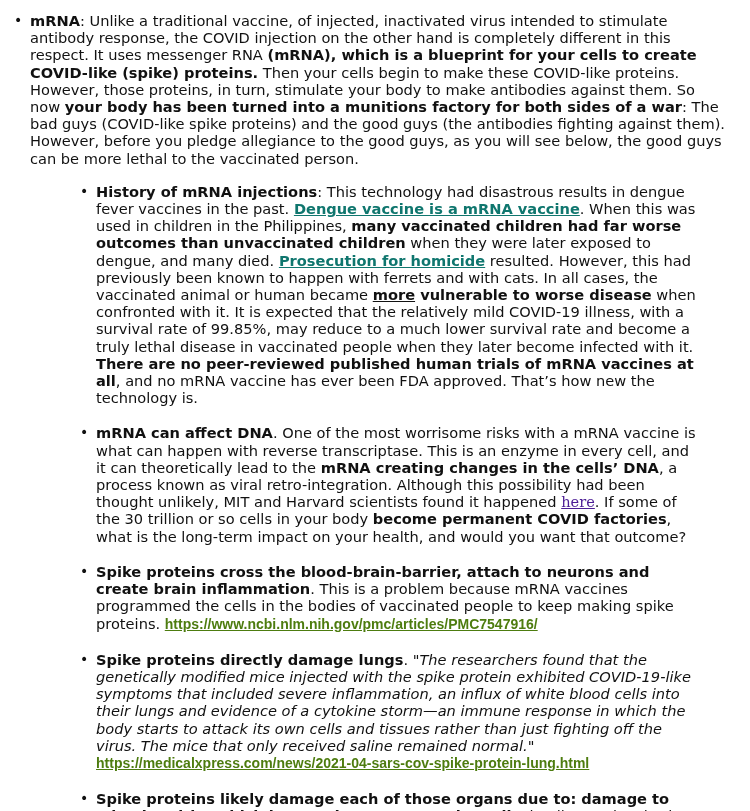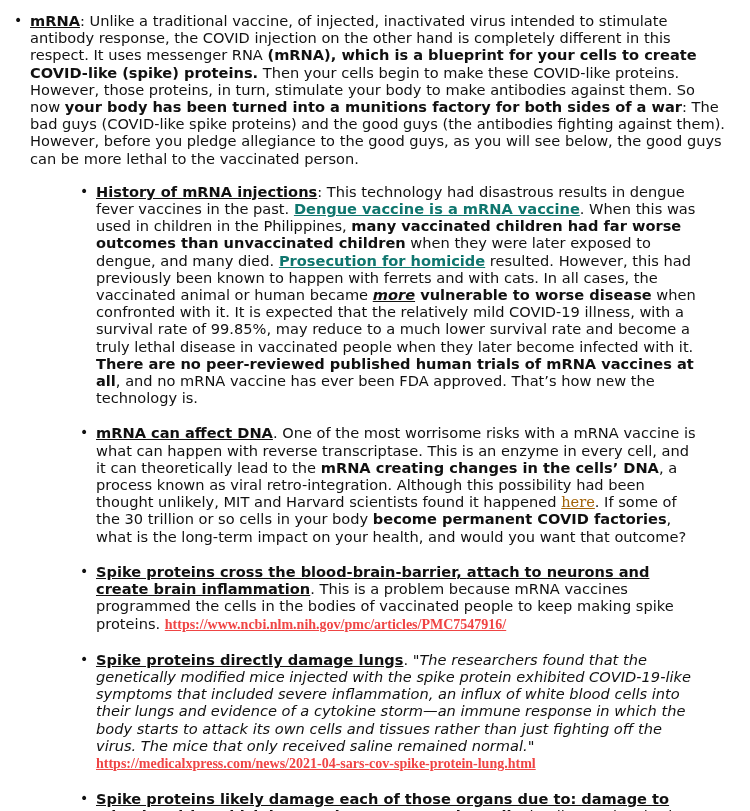--- a/index.html
+++ b/index.html
@@ -10,27 +10,27 @@
   }
   .page { position: relative; padding: 0 0 0 0; }
   ul { margin: 0; padding: 0; list-style: none; }
   .outer-list { position: absolute; left: 0; top: 12px; width: 750px; }
   .outer-item { position: relative; padding-left: 30px; padding-right: 22px; }
   .outer-item .bullet { position: absolute; left: 14px; top: 0; }
   .inner-list { margin-top: 16px; }
   .inner-item { position: relative; padding-left: 66px; padding-right: 28px; margin-bottom: 18px; }
   .inner-item .bullet { position: absolute; left: 50px; top: 0; }
   .bullet { font-size: 14px; }
-  .head { font-weight: bold; text-decoration: underline; color: #111; text-align: center; }
+  .head { font-weight: bold; color: #111; text-align: center; }
   b { font-weight: bold; }
-  .lnk { color: #ef4444; font-weight: bold; text-decoration: underline; font-family: Liberation Serif, serif; font-size: 14px; letter-spacing: 0px; }
+  .lnk { color: #4d7c0f; font-weight: bold; text-decoration: underline; font-family: Liberation Sans, sans-serif; font-size: 14px; letter-spacing: 0px; }
   .lnk-sans { color: #0f766e; font-weight: bold; text-decoration: underline; }
-  .lnk-serif { color: #a16207; text-decoration: underline; font-family: "DejaVu Serif", serif; }
+  .lnk-serif { color: #4c1d95; text-decoration: underline; font-family: "DejaVu Serif", serif; }
   i { font-style: italic; }
-  .bi { font-weight: bold; font-style: italic; text-decoration: underline; }
+  .bi { font-weight: bold; text-decoration: underline; }
 </style>
 </head>
 <body>
 
 <div class="page">
   <ul class="outer-list">
     <li class="outer-item">
       <span class="bullet">•</span>
       <span class="head">mRNA</span><span>:  Unlike a traditional vaccine, of injected, inactivated virus intended to stimulate antibody response, the COVID injection on the other hand is completely different in this respect.  It uses messenger RNA </span><b>(mRNA), which is a blueprint for your cells to create COVID-like (spike) proteins.</b><span>  Then your cells begin to make these COVID-like proteins.  However, those proteins, in turn, stimulate your body to make antibodies against them.  So now </span><b>your body has been turned into a munitions factory for both sides of a war</b><span>:  The bad guys (COVID-like spike proteins) and the good guys (the antibodies fighting against them).  However, before you pledge allegiance to the good guys, as you will see below, the good guys can be more lethal to the vaccinated person.</span>
 

